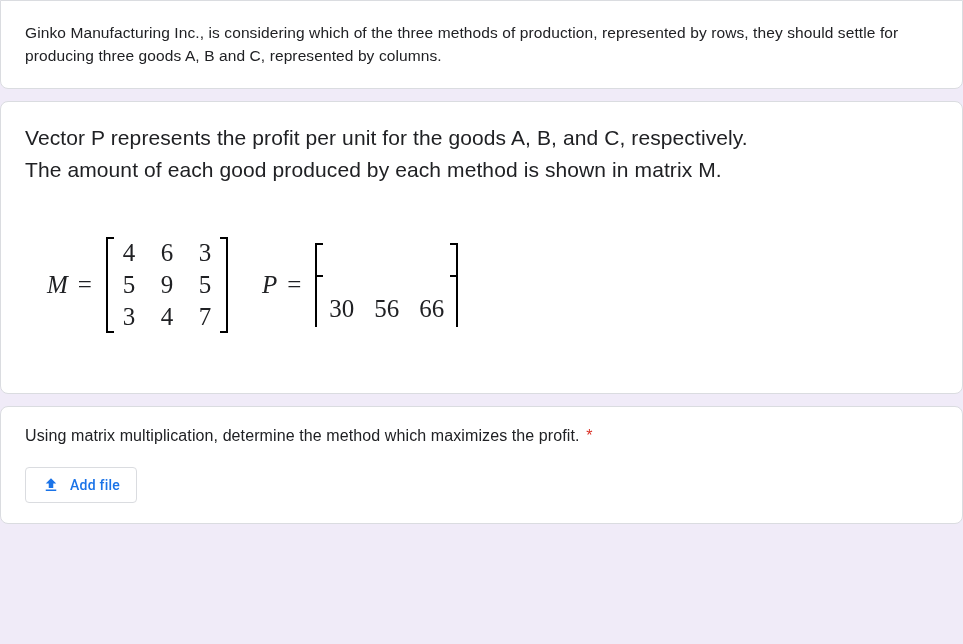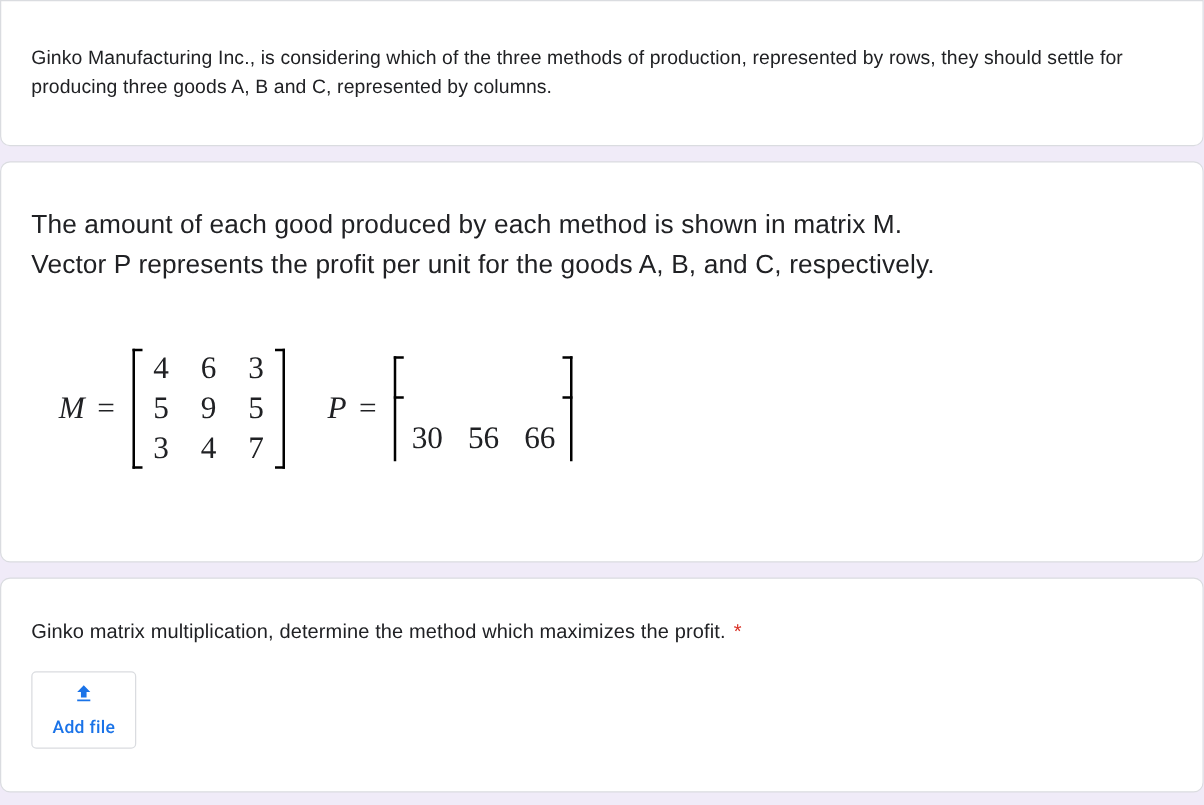--- a/index.html
+++ b/index.html
@@ -9,21 +9,21 @@
       width: 963px;
       margin: 0;
       padding: 0;
       color: #202124;
     }
     .card {
       background: #fff;
       border: 1px solid #dadce0;
       border-radius: 8px;
       margin: 0 0 12px 0;
-      padding: 34px 24px;
+      padding: 20px 24px;
     }
     .card.first {
       border-top-left-radius: 0;
       border-top-right-radius: 0;
     }
     .intro-text {
       font-size: 15.5px;
       line-height: 1.5;
       color: #202124;
       letter-spacing: 0.1px;
@@ -116,38 +116,37 @@
       padding: 8px 16px;
       border: 1px solid #dadce0;
       border-radius: 4px;
       background: #fff;
       color: #1a73e8;
       font-family: "Google Sans", Roboto, Arial, sans-serif;
       font-size: 14px;
       font-weight: 500;
       cursor: pointer;
       letter-spacing: 0.25px;
-      flex-direction: column;
     }
     .add-file-btn svg {
       width: 18px;
       height: 18px;
       fill: #1a73e8;
     }
   </style>
 </head>
 <body>
 
 <div class="card first">
   <p class="intro-text">Ginko Manufacturing Inc., is considering which of the three methods of production, represented by rows, they should settle for producing three goods A, B and C, represented by columns.</p>
 </div>
 
 <div class="card">
+  <p class="desc-text">Vector P represents the profit per unit for the goods A, B, and C, respectively.</p>
   <p class="desc-text">The amount of each good produced by each method is shown in matrix M.</p>
-  <p class="desc-text">Vector P represents the profit per unit for the goods A, B, and C, respectively.</p>
 
   <div class="matrix-area">
     <div class="m-block">
       <span class="var-name">M</span>
       <span class="eq-sign">=</span>
       <span class="matrix m3x3">
         <span class="bracket-l" style="--bh:96px"></span>
         <span class="matrix-body m3x3">
           <span class="matrix-cell">4</span>
           <span class="matrix-cell">6</span>
@@ -174,21 +173,21 @@
           <span class="matrix-cell">66</span>
         </span>
         <span class="bracket-r" style="--bh:34px"></span>
       </span>
     </div>
   </div>
 </div>
 
 <div class="card">
   <p class="question-text">
-    <span>Ginko matrix multiplication, determine the method which maximizes the profit.</span>
+    <span>Using matrix multiplication, determine the method which maximizes the profit.</span>
     <span class="required">*</span>
   </p>
   <button class="add-file-btn">
     <svg viewBox="0 0 24 24">
       <path d="M9 16h6v-6h4l-7-7-7 7h4v6zm-4 2h14v2H5v-2z"></path>
     </svg>
     <span>Add file</span>
   </button>
 </div>
 

